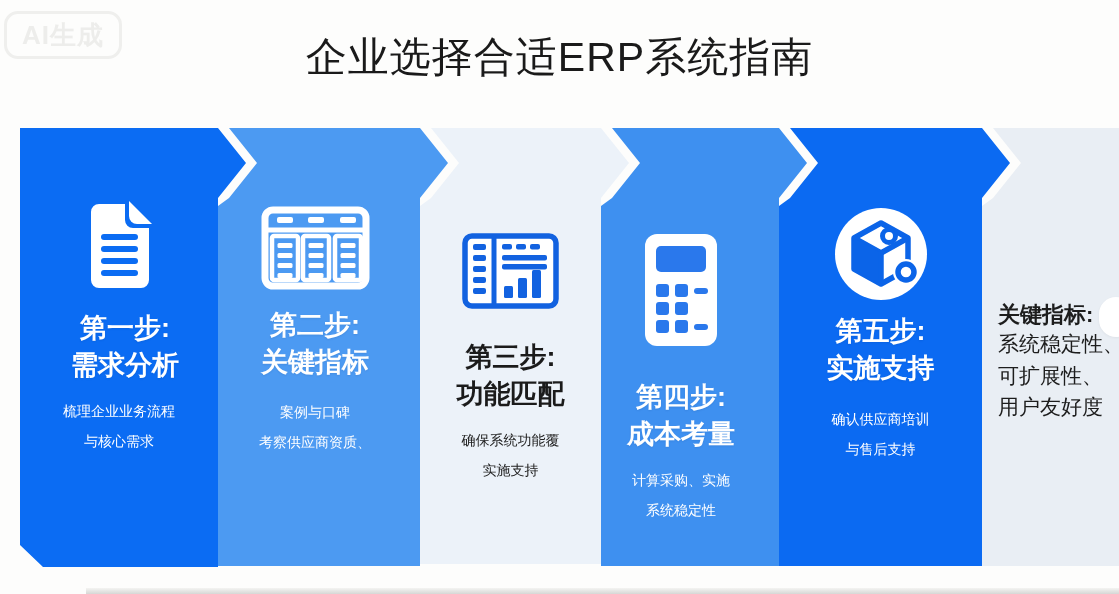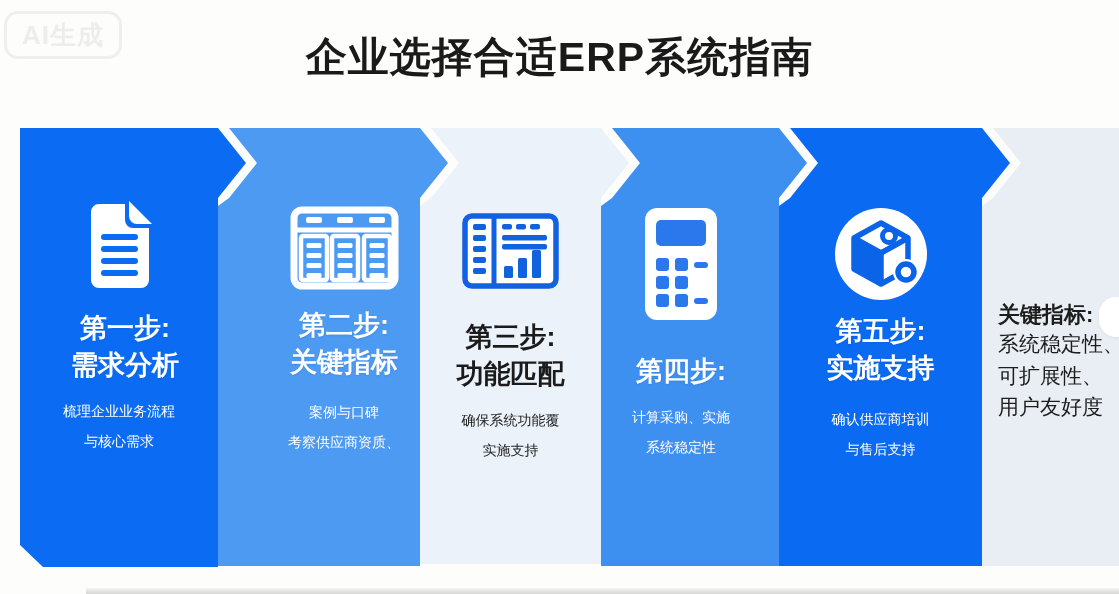--- a/index.html
+++ b/index.html
@@ -11,30 +11,30 @@
   
   .watermark{
     position:absolute;left:4px;top:11px;width:112px;height:42px;
     border:3px solid #efefed;border-radius:14px;
     color:#ededeb;font-size:26px;font-weight:600;
     display:flex;align-items:center;justify-content:center;letter-spacing:1px;
   }
   
   .page-title{
     position:absolute;left:0;right:0;top:30px;text-align:center;
-    font-size:41px;font-weight:700;color:#1a1a1a;letter-spacing:1px;
+    font-size:41px;font-weight:400;color:#1a1a1a;letter-spacing:1px;
   }
   
   .banner{position:absolute;left:0;top:0;}
   
   .step{position:absolute;top:128px;text-align:center;}
   .s1{left:20px;width:198px;}
-  .s2{left:218px;width:194px;padding-left:29px;}
-  .s3{left:420px;width:181px;}
-  .s4{left:601px;width:160px;}
+  .s2{left:218px;width:194px;}
+  .s3{left:420px;width:181px;margin-top:20px;}
+  .s4{left:601px;width:160px;margin-top:26px;}
   .s5{left:779px;width:203px;}
   .icon-wrap{display:flex;justify-content:center;align-items:flex-end;}
   .s1 .icon-wrap{margin-top:70px;height:96px;}
   .s2 .icon-wrap{margin-top:75px;height:90px;}
   .s3 .icon-wrap{margin-top:75px;height:95px;}
   .s4 .icon-wrap{margin-top:78px;height:116px;}
   .s5 .icon-wrap{margin-top:78px;height:96px;}
   .step-title{
     font-size:27px;font-weight:800;line-height:37px;color:#ffffff;
     text-shadow:0 1px 2px rgba(10,40,90,.10);
@@ -190,20 +190,21 @@
             <rect x="40" y="70" width="13" height="13" rx="3"></rect>
           <rect x="21" y="88" width="13" height="13" rx="3"></rect>
             <rect x="40" y="88" width="13" height="13" rx="3"></rect>
           <rect x="59" y="56" width="14" height="6" rx="3"></rect>
           <rect x="59" y="92" width="14" height="6" rx="3"></rect>
         </g>
       </svg>
     </div>
     <div class="step-title">
       <div>第四步:</div>
+      <div>成本考量</div>
     </div>
     <div class="step-desc">
       <div>计算采购、实施</div>
       <div>系统稳定性</div>
     </div>
   </div>
 
   <div class="step s5">
     <div class="icon-wrap">
       <svg width="96" height="96" viewBox="0 0 96 96">

